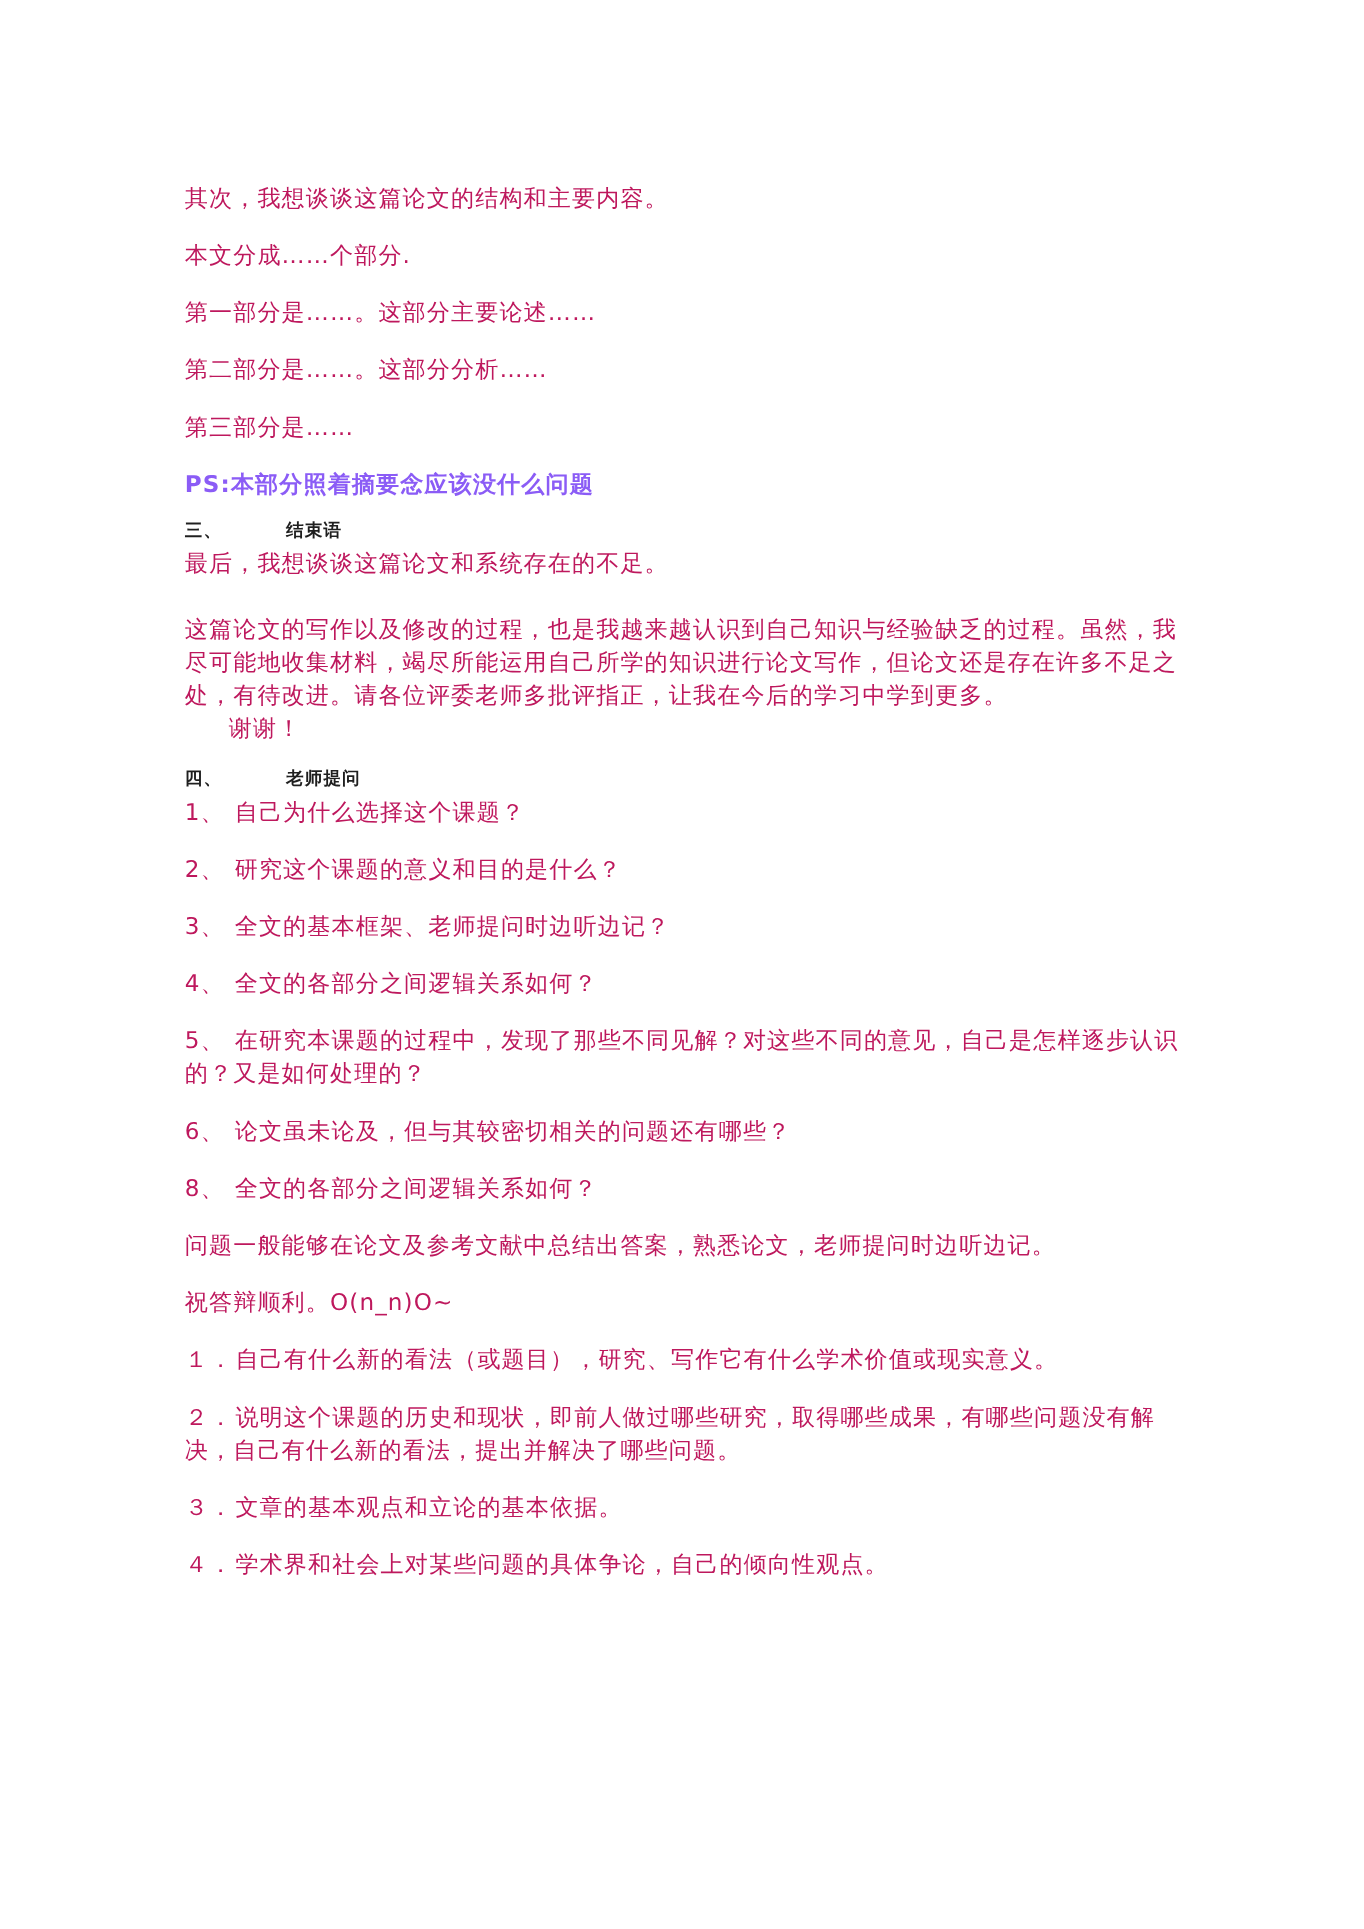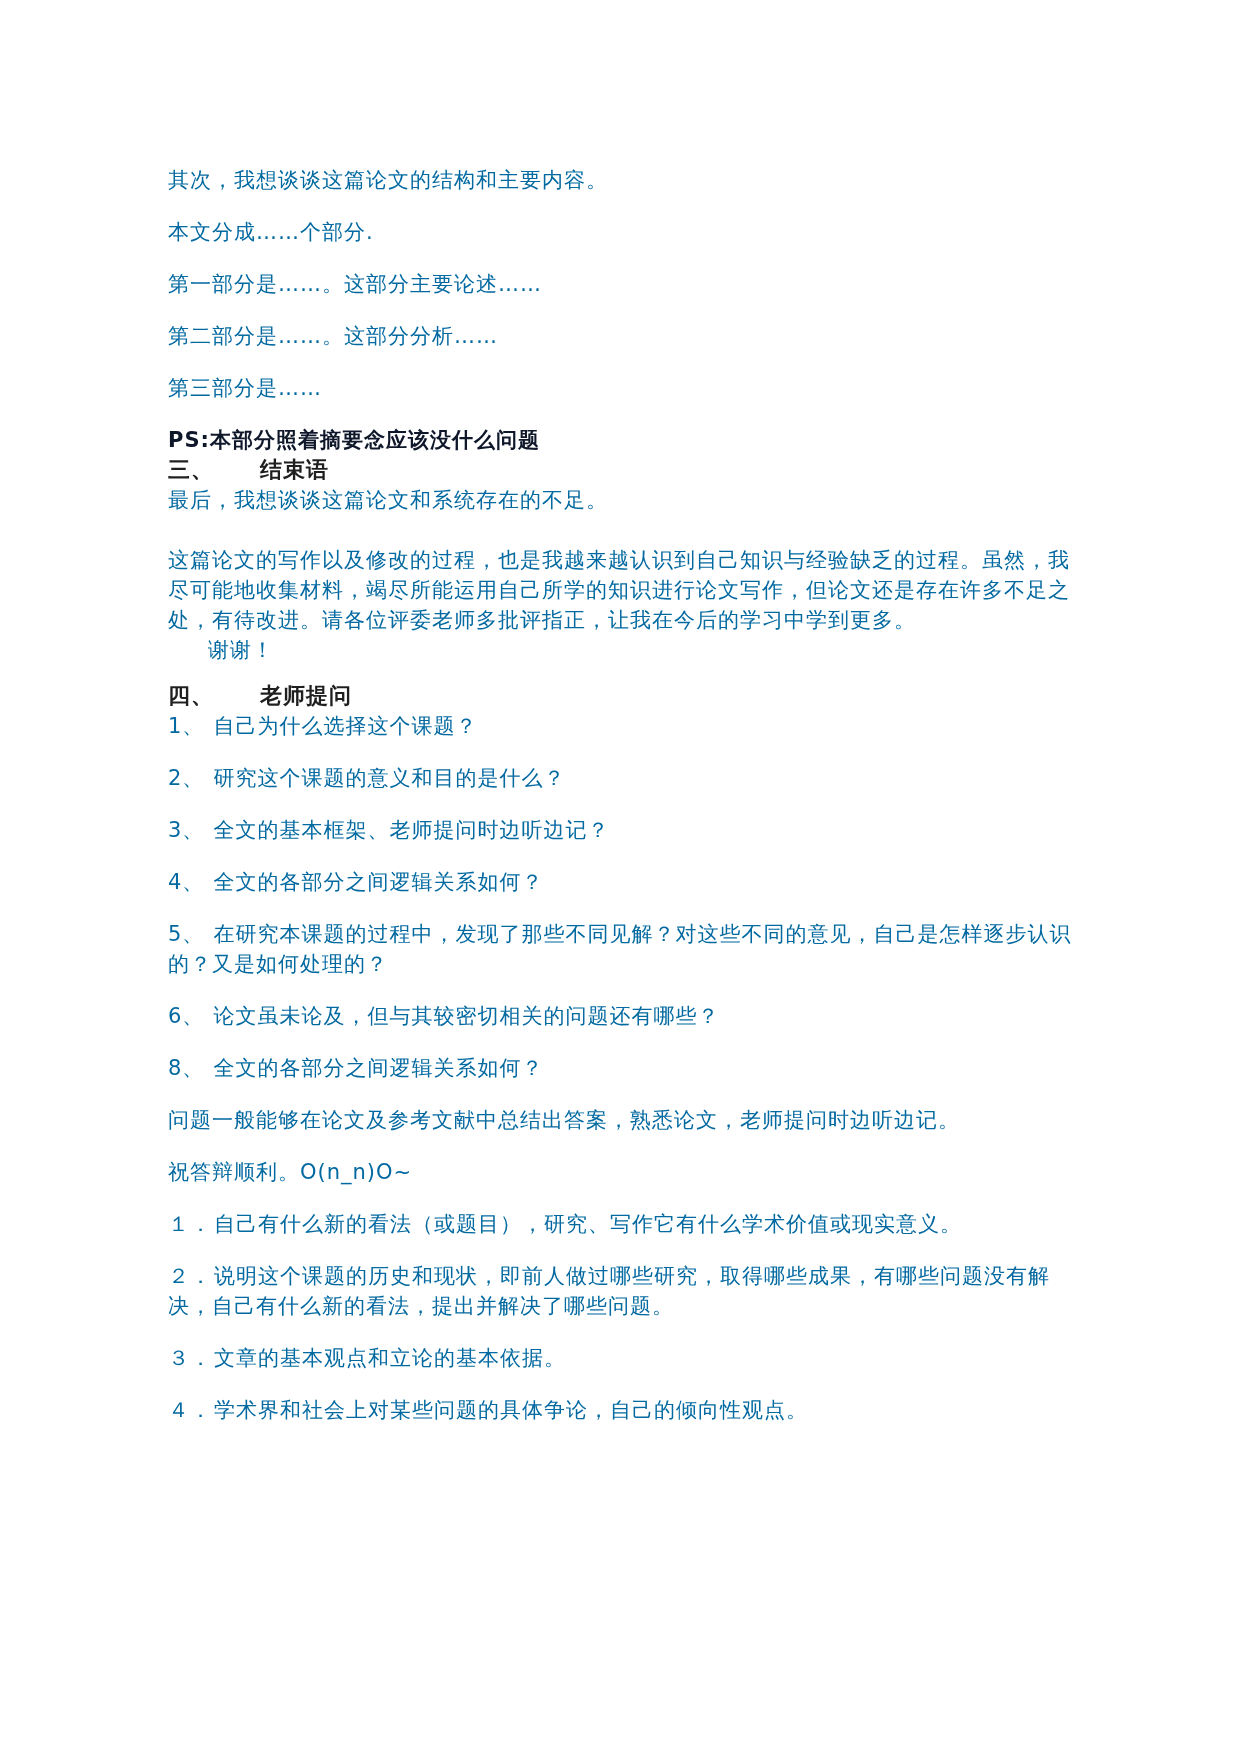--- a/index.html
+++ b/index.html
@@ -21,33 +21,33 @@
     background: #ffffff;
   }
   .content {
     width: 915px;
   }
   p, .para {
     margin: 0 0 22px 0;
     font-size: 21px;
     letter-spacing: 1px;
     line-height: 30px;
-    color: #0369a1;
+    color: #be185d;
     word-break: break-all;
     text-align: left;
   }
   .tight { margin-bottom: 0; }
   .ps-note {
-    color: #0f172a;
+    color: #8b5cf6;
     font-weight: bold;
-    margin-bottom: 0;
+    margin-bottom: 12px;
   }
   .section-heading {
     margin: 0;
-    font-size: 22px;
+    font-size: 16px;
     line-height: 30px;
     font-weight: bold;
     color: #1f1f1f;
     letter-spacing: 1px;
   }
   .section-heading .sec-num {
     display: inline-block;
     width: 92px;
   }
   .lead-line { margin-bottom: 30px; }

